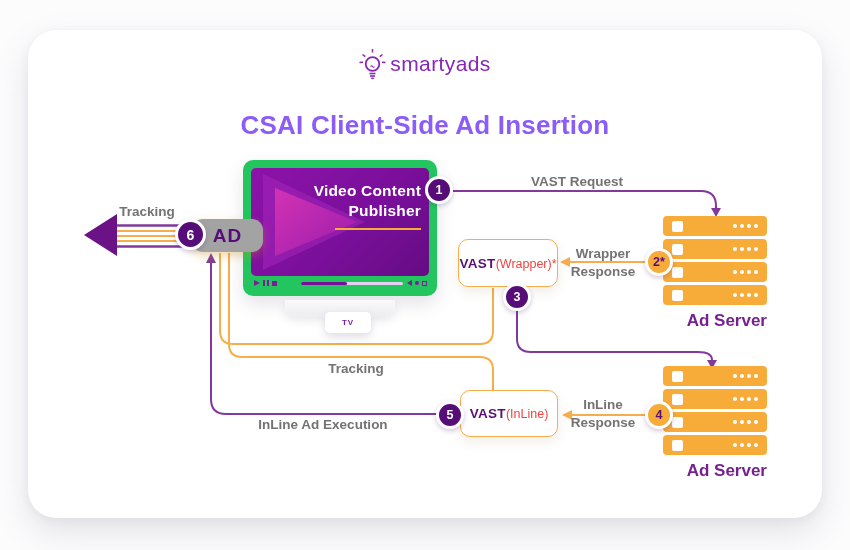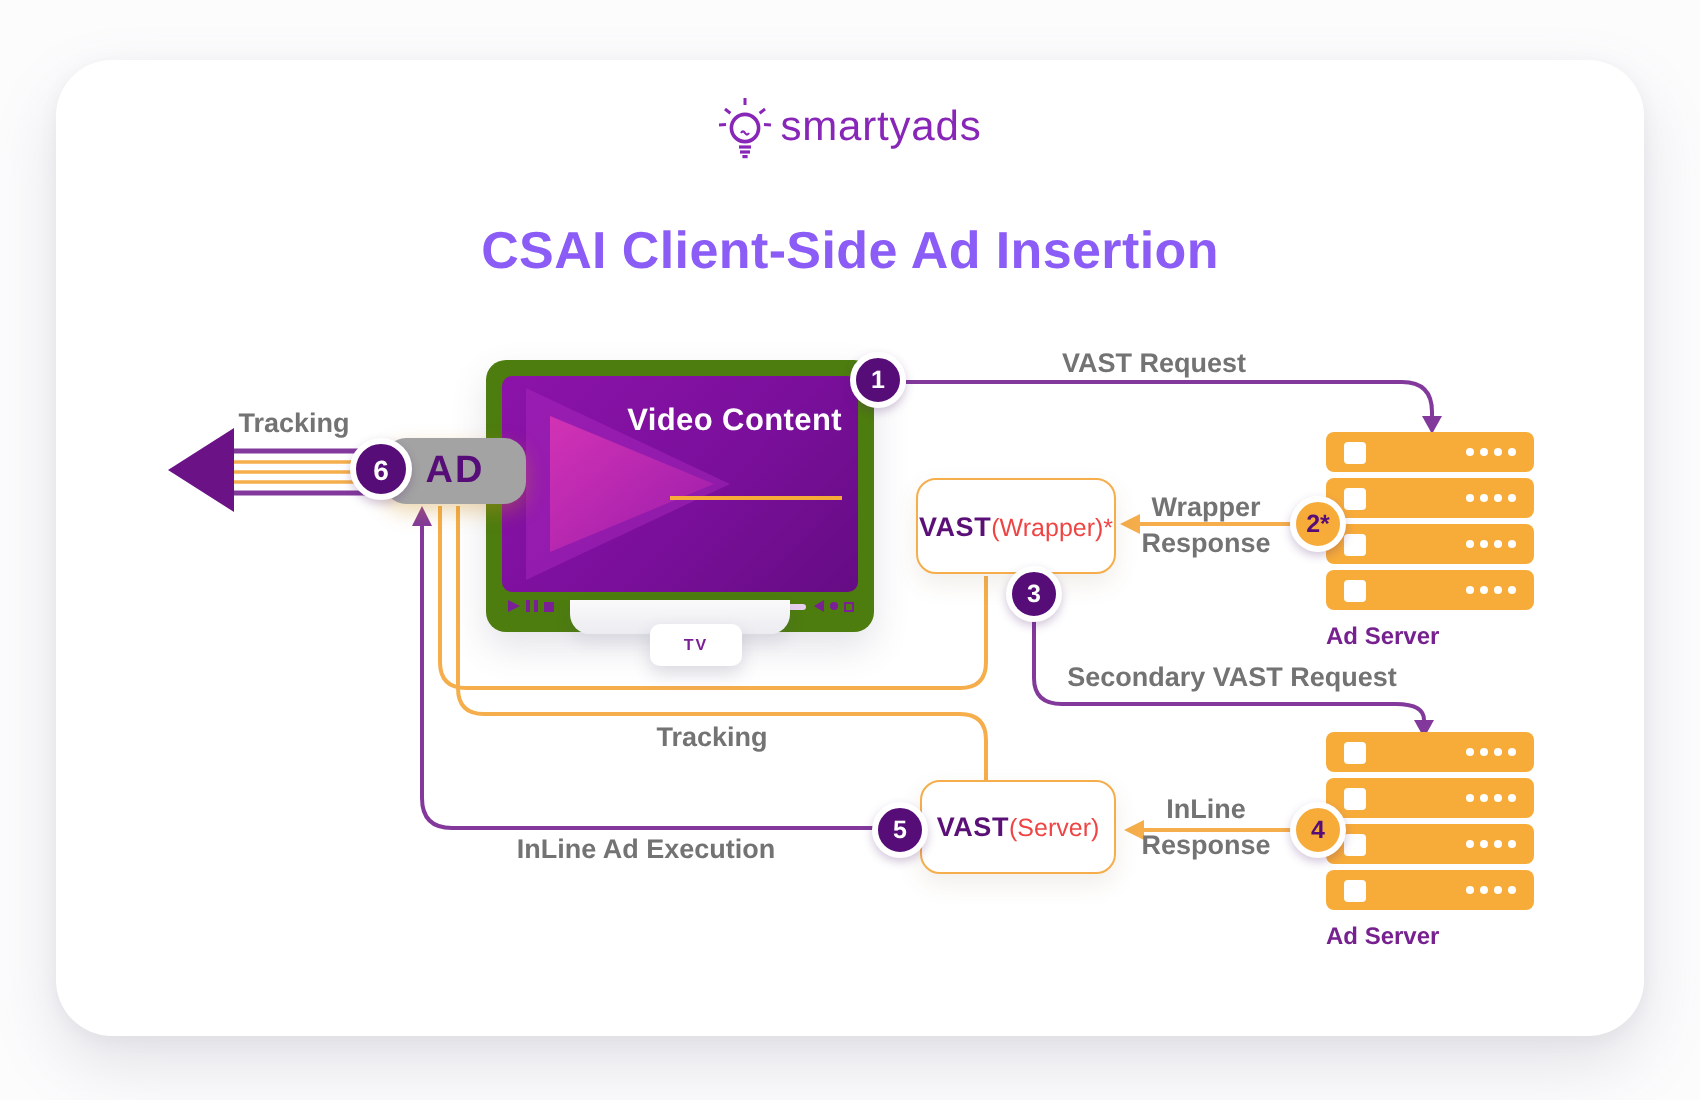--- a/index.html
+++ b/index.html
@@ -16,21 +16,21 @@
   
   .logo { position:absolute; left:0; right:0; top:48px; display:flex; justify-content:center;
           align-items:center; gap:4px; z-index:3; }
   .logo-text { font-size:21px; font-weight:500; letter-spacing:.4px; color:#8826B8; }
 
   
   .title { position:absolute; left:0; right:0; top:110px; text-align:center; font-size:26px;
            font-weight:800; color:#8b5cf6; letter-spacing:.2px; z-index:3; }
 
   
-  .tv-frame { position:absolute; left:243px; top:180px; width:194px; height:136px; background:#4d7c0f;
+  .tv-frame { position:absolute; left:243px; top:160px; width:194px; height:136px; background:#22c55e;
               border-radius:10px; box-shadow:0 8px 18px rgba(90,90,120,.16); z-index:3; }
   .tv-screen { position:absolute; left:8px; top:8px; width:178px; height:108px; border-radius:5px;
                overflow:hidden; background:linear-gradient(135deg,#8C13A9 0%,#7A0F9B 55%,#650C83 100%); }
   .screen-title { position:absolute; right:8px; top:13px; text-align:right; color:#fff;
                   font-size:15.5px; line-height:20px; font-weight:800; letter-spacing:.2px; }
   .screen-underline { position:absolute; right:8px; top:60px; width:86px; height:2px; background:#F7AC3A; }
   .tv-controls { position:absolute; left:8px; top:117px; width:178px; height:13px; }
   .ctrl-left { position:absolute; left:3px; top:3px; display:flex; gap:3px; align-items:center; }
   .i-play { width:0; height:0; border-left:6px solid #7A1F96; border-top:3.5px solid transparent;
             border-bottom:3.5px solid transparent; }
@@ -75,21 +75,21 @@
   .box-wrapper { left:458px; top:239px; width:100px; height:48px; }
   .box-inline  { left:460px; top:390px; width:98px;  height:47px; }
 
   
   .server { position:absolute; width:104px; z-index:3; }
   .srv-top { left:663px; top:216px; } .srv-bottom { left:663px; top:366px; }
   .bar { position:relative; width:104px; height:20px; background:#F7AC3A; border-radius:4px; margin-bottom:3px; }
   .bar .sq { position:absolute; left:9px; top:4.5px; width:11px; height:11px; background:#fff; border-radius:2px; }
   .bar .dots { position:absolute; right:9px; top:8px; display:flex; gap:3px; }
   .bar .dots i { width:4px; height:4px; border-radius:50%; background:#fff; }
-  .server .srv-label { margin-top:6px; text-align:left; font-size:12px; font-weight:600; color:#76218F; }
+  .server .srv-label { margin-top:6px; text-align:right; font-size:17px; font-weight:600; color:#76218F; }
 
   
   .lbl { position:absolute; font-size:13.5px; font-weight:700; color:#737373; text-align:center; z-index:3;
          line-height:18px; }
   .lbl-tracking-left { left:102px; top:203px; width:90px; }
   .lbl-vast-request  { left:507px; top:173px; width:140px; }
   .lbl-wrapper-resp  { left:563px; top:245px; width:80px; }
   .lbl-secondary     { left:525px; top:330px; width:182px; }
   .lbl-inline-resp   { left:563px; top:396px; width:80px; }
   .lbl-tracking-bot  { left:316px; top:360px; width:80px; }
@@ -158,20 +158,21 @@
           <linearGradient id="pg" x1="0" y1="0" x2="1" y2="1">
             <stop offset="0" stop-color="#D935B5"></stop>
               <stop offset="1" stop-color="#9C1DAB"></stop>
           </linearGradient>
         </defs>
         <polygon points="12,6 114,54 12,102" fill="#AD2ABF" opacity="0.45"></polygon>
         <polygon points="24,20 106,54 24,88" fill="url(#pg)" opacity="0.9"></polygon>
       </svg>
       <div class="screen-title">
         <div>Video Content</div>
+        <div>Publisher</div>
       </div>
       <div class="screen-underline"></div>
     </div>
     <div class="tv-controls">
       <div class="ctrl-left">
         <span class="i-play"></span>
         <span class="i-pause">
             <b></b>
             <b></b>
           </span>
@@ -197,21 +198,21 @@
   <div class="circle dark c3">3</div>
   <div class="circle orange c4">4</div>
   <div class="circle dark c5">5</div>
 
   <div class="vast-box box-wrapper">
     <div class="t1">VAST</div>
     <div class="t2">(Wrapper)*</div>
   </div>
   <div class="vast-box box-inline">
     <div class="t1">VAST</div>
-    <div class="t2">(Server)</div>
+    <div class="t2">(InLine)</div>
   </div>
 
   <div class="server srv-top">
     <div class="bar">
         <span class="sq"></span>
         <span class="dots">
           <i></i>
           <i></i>
           <i></i>
           <i></i>
@@ -285,21 +286,20 @@
       </div>
     <div class="srv-label">Ad Server</div>
   </div>
 
   <div class="lbl lbl-tracking-left">Tracking</div>
   <div class="lbl lbl-vast-request">VAST Request</div>
   <div class="lbl lbl-wrapper-resp">
     <div>Wrapper</div>
     <div>Response</div>
   </div>
-  <div class="lbl lbl-secondary">Secondary VAST Request</div>
   <div class="lbl lbl-inline-resp">
     <div>InLine</div>
     <div>Response</div>
   </div>
   <div class="lbl lbl-tracking-bot">Tracking</div>
   <div class="lbl lbl-inline-exec">InLine Ad Execution</div>
 
 </div>
 
 </body></html>

